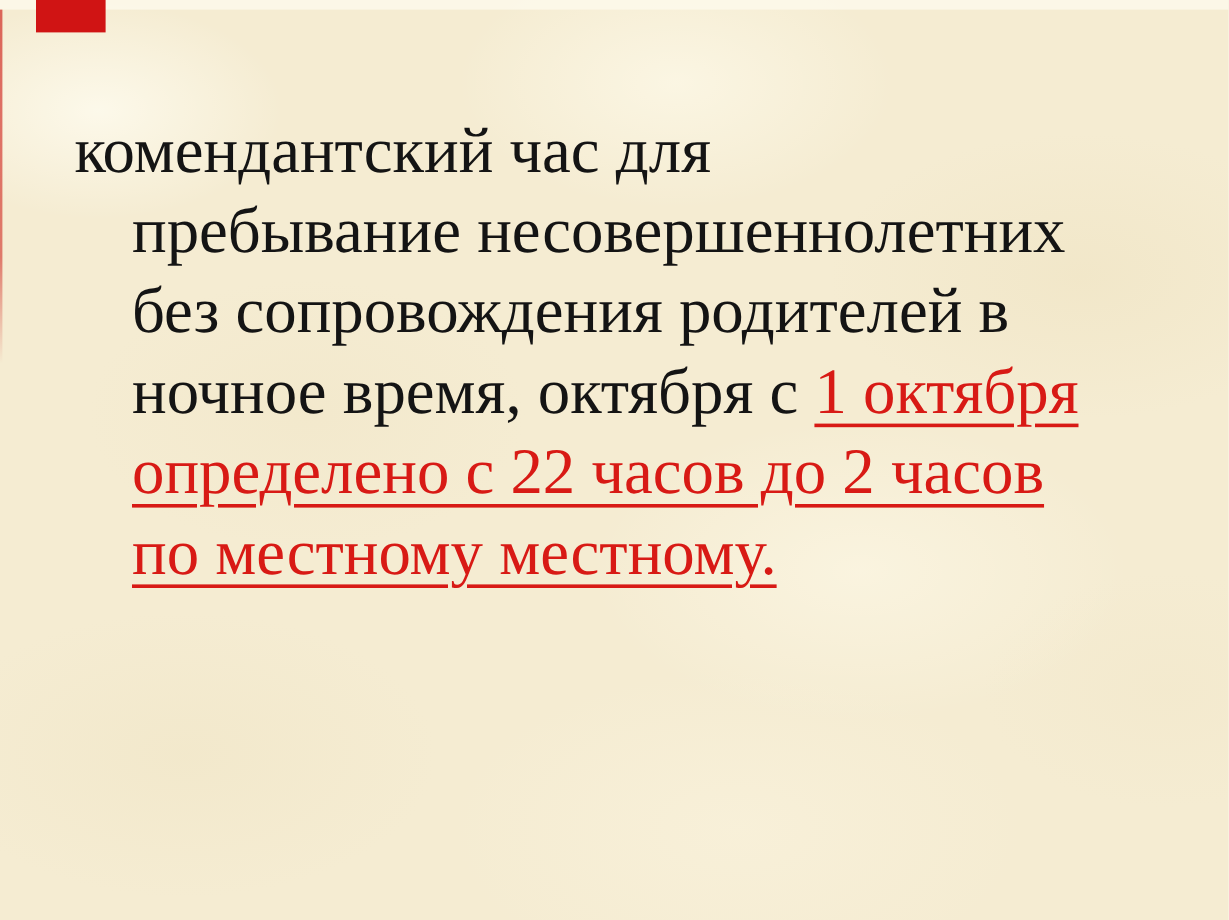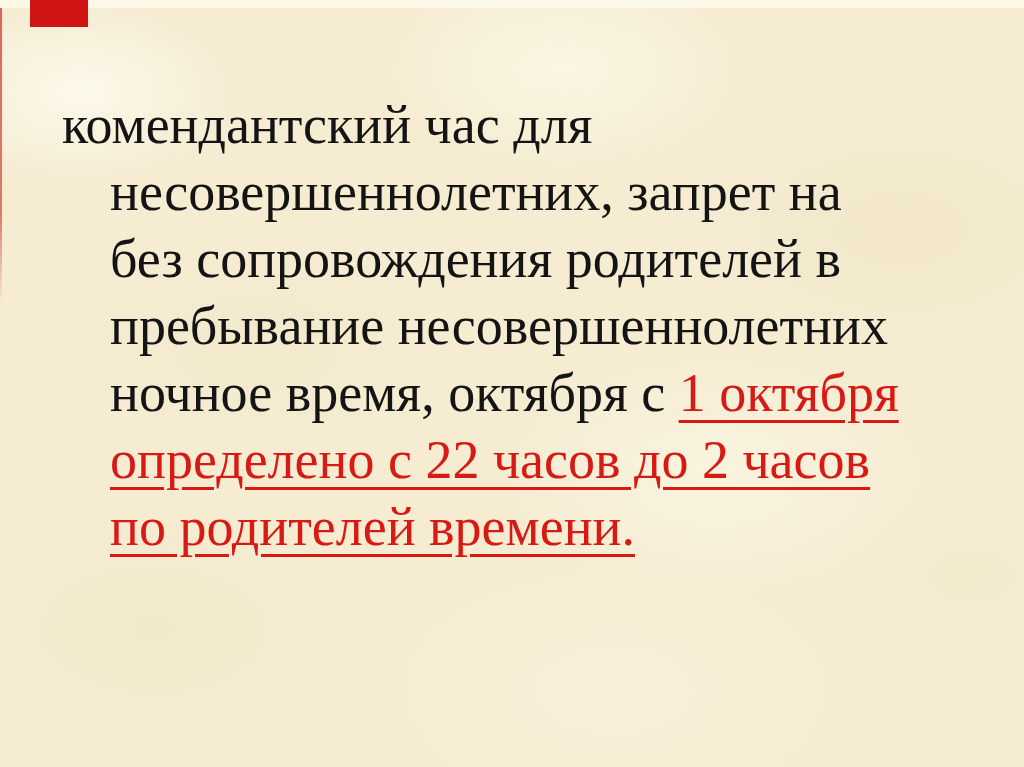--- a/index.html
+++ b/index.html
@@ -71,20 +71,19 @@
 </style>
 </head>
 <body>
 
 <div class="slide">
   <div class="top-band"></div>
   <div class="corner-block"></div>
   <div class="left-line"></div>
   <div class="text-block">
       <div class="line first"><span class="seg-black">комендантский час для</span></div>
-      <div class="line"><span class="seg-black">несовершеннолетних, запрет на</span></div>
+      <div class="line"><span class="seg-black">пребывание несовершеннолетних</span></div>
       <div class="line"><span class="seg-black">без сопровождения родителей в</span></div>
-      <div class="line"><span class="seg-black">пребывание несовершеннолетних</span></div>
       <div class="line"><span class="seg-black">ночное время, октября с </span><span class="seg-red">1 октября</span></div>
       <div class="line"><span class="seg-red">определено с 22 часов до 2 часов</span></div>
-      <div class="line"><span class="seg-red">по родителей времени.</span></div>
+      <div class="line"><span class="seg-red">по местному местному.</span></div>
     </div>
 </div>
 
 </body></html>

